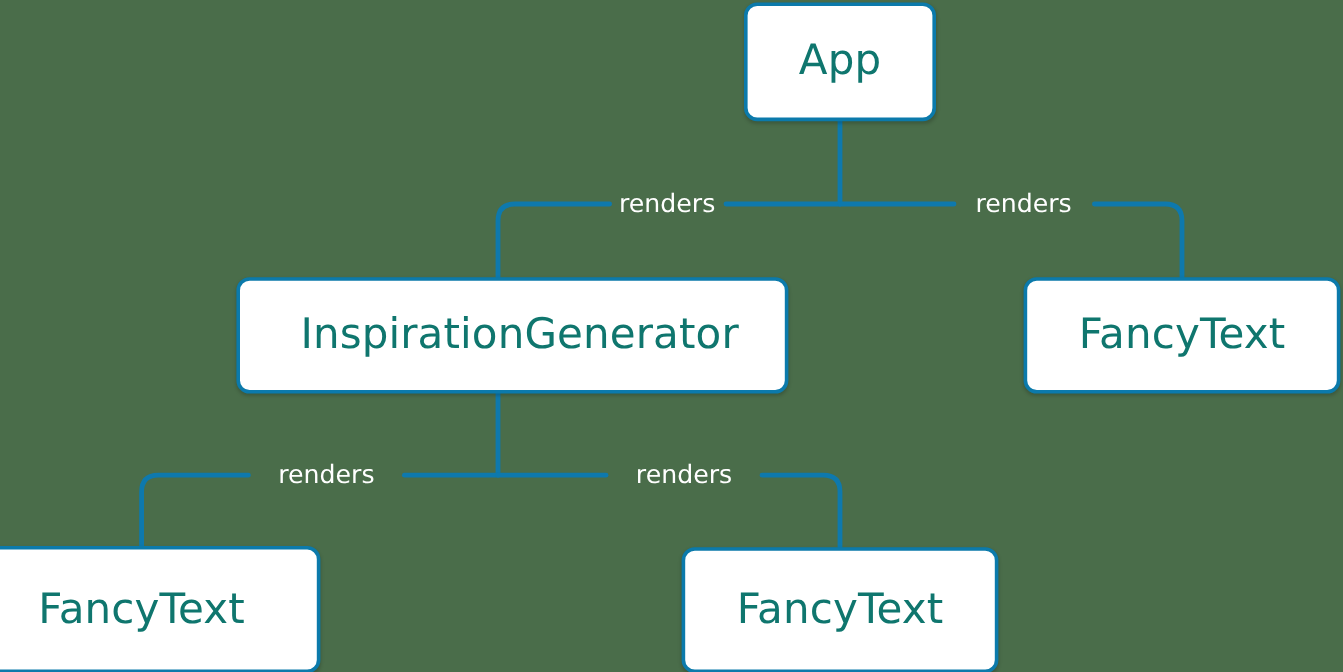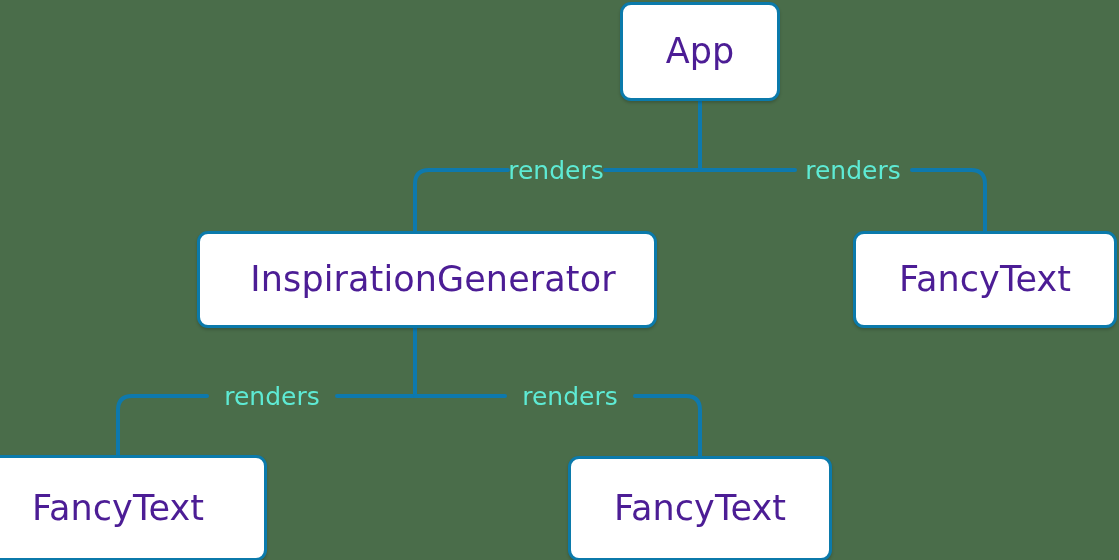--- a/index.html
+++ b/index.html
@@ -33,30 +33,30 @@
     background: #ffffff;
     border: 3px solid #0b7aab;
     border-radius: 11px;
     box-shadow: 0 2px 3px rgba(0,0,0,0.18);
     display: flex;
     align-items: center;
     justify-content: center;
     z-index: 5;
   }
   .node-label {
-    color: #4c1d95;
+    color: #0f766e;
     font-size: 35px;
     line-height: 1;
     letter-spacing: 0.1px;
     white-space: nowrap;
   }
   .edge-label {
     position: absolute;
-    color: #5eead4;
-    font-size: 25px;
+    color: #ffffff;
+    font-size: 21px;
     line-height: 1;
     white-space: nowrap;
     transform: translate(-50%, -50%);
     z-index: 4;
   }
   
   #node-app        { left: 620px; top: 2px;   width: 160px; height: 99px; }
   #node-inspgen    { left: 197px; top: 231px; width: 460px; height: 97px; padding-left: 12px; }
   #node-fancy-right{ left: 853px; top: 231px; width: 264px; height: 97px; }
   #node-fancy-left { left: -31px; top: 455px; width: 298px; height: 106px; }

